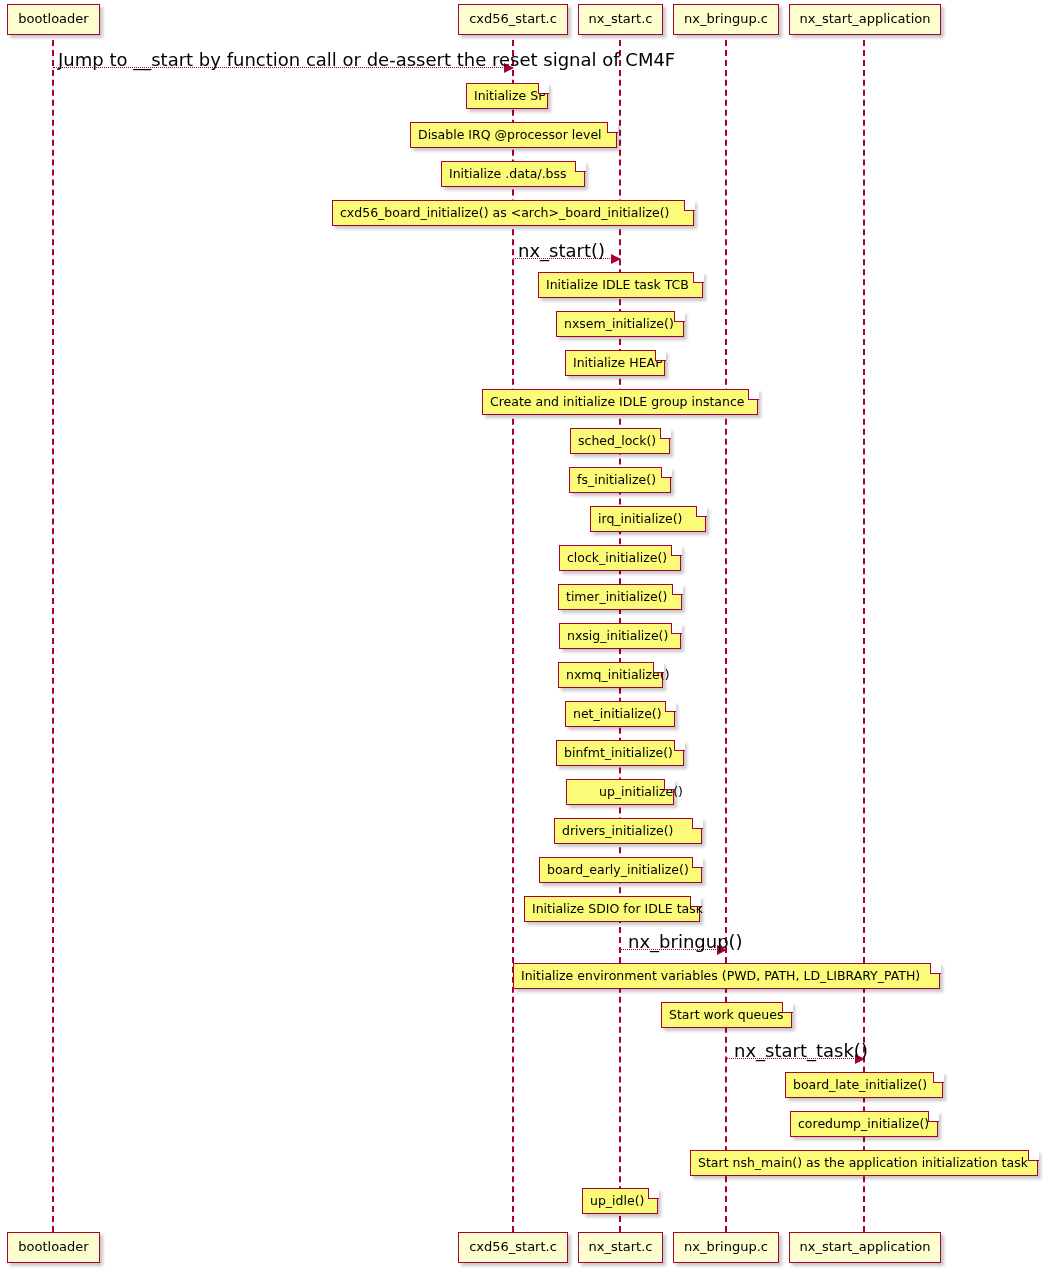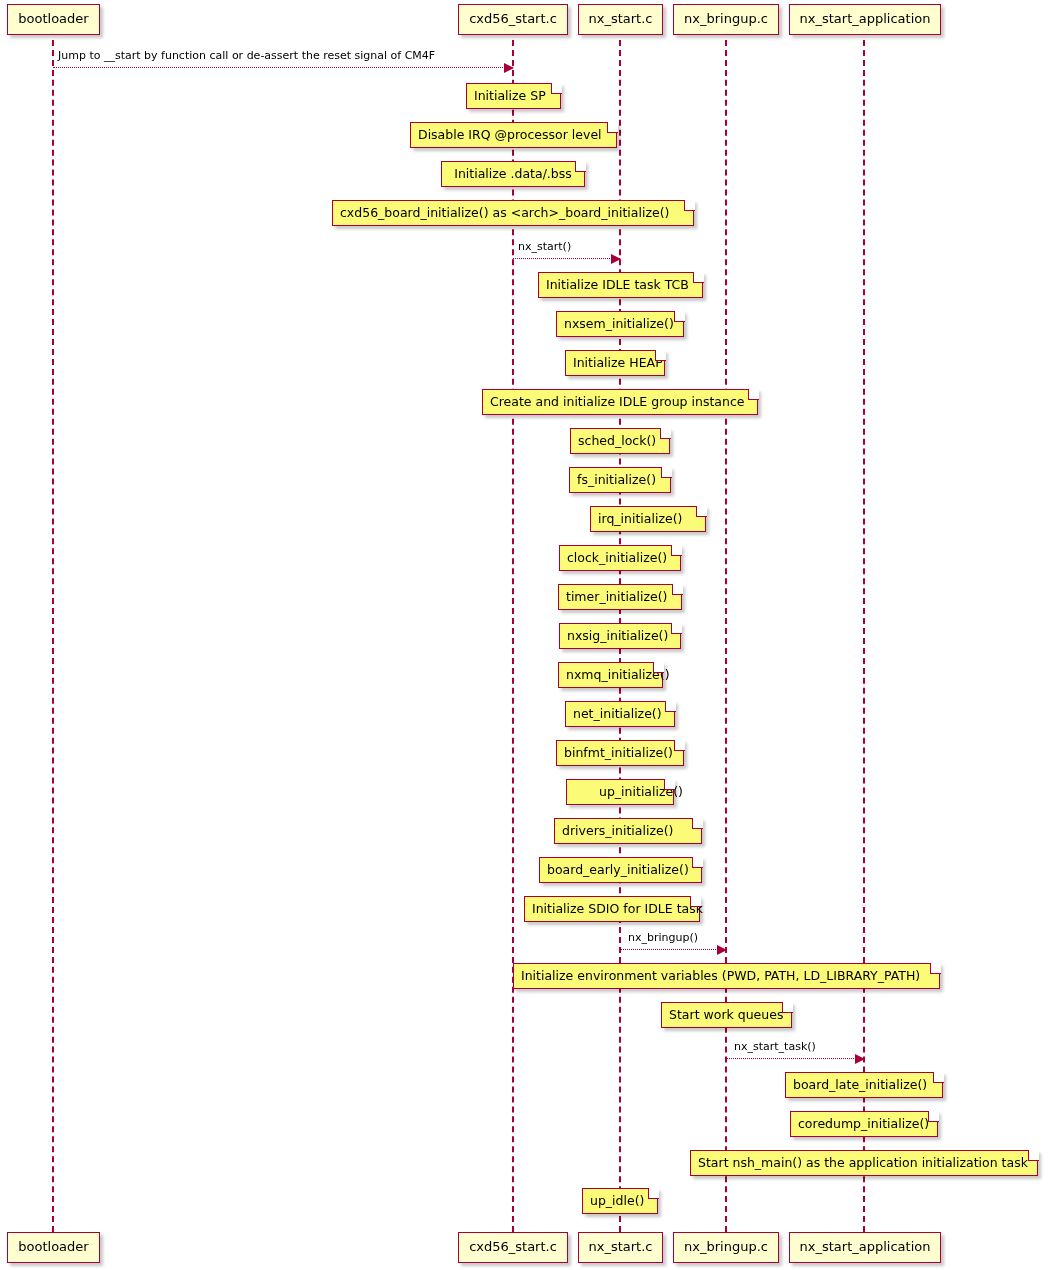--- a/index.html
+++ b/index.html
@@ -86,21 +86,21 @@
     right: -1px;
     top: -5px;
     width: 0;
     height: 0;
     border-top: 5px solid transparent;
     border-bottom: 5px solid transparent;
     border-left: 10px solid #A80036;
   }
   .msg-label {
     position: absolute;
-    font-size: 11px;
+    font-size: 18px;
     color: #000000;
     white-space: nowrap;
     z-index: 3;
   }
 </style>
 </head>
 <body>
 
 <div id="diagram">
   <div id="lifelines">
@@ -136,23 +136,23 @@
       <div class="msg" style="left: 620px; width: 106px; top: 949px;">
         <span class="head"></span>
       </div>
       <div class="msg-label" style="left: 628px; top: 931px;">nx_bringup()</div>
       <div class="msg" style="left: 726px; width: 138px; top: 1058px;">
         <span class="head"></span>
       </div>
       <div class="msg-label" style="left: 734px; top: 1040px;">nx_start_task()</div>
     </div>
   <div id="notes">
-      <div class="note" style="left: 466px; width: 95px; top: 83px;">Initialize SP<span class="fold"></span></div>
+      <div class="note" style="left: 466px; width: 82px; top: 83px;">Initialize SP<span class="fold"></span></div>
       <div class="note" style="left: 410px; width: 207px; top: 122px;">Disable IRQ @processor level<span class="fold"></span></div>
-      <div class="note" style="left: 441px; width: 144px; top: 161px; text-align: center;">Initialize .data/.bss<span class="fold"></span></div>
+      <div class="note" style="left: 441px; width: 144px; top: 161px;">Initialize .data/.bss<span class="fold"></span></div>
       <div class="note" style="left: 332px; width: 362px; top: 200px;">cxd56_board_initialize() as &lt;arch&gt;_board_initialize()<span class="fold"></span></div>
       <div class="note" style="left: 538px; width: 165px; top: 272px;">Initialize IDLE task TCB<span class="fold"></span></div>
       <div class="note" style="left: 556px; width: 128px; top: 311px;">nxsem_initialize()<span class="fold"></span></div>
       <div class="note" style="left: 565px; width: 100px; top: 350px;">Initialize HEAP<span class="fold"></span></div>
       <div class="note" style="left: 482px; width: 276px; top: 389px;">Create and initialize IDLE group instance<span class="fold"></span></div>
       <div class="note" style="left: 570px; width: 100px; top: 428px;">sched_lock()<span class="fold"></span></div>
       <div class="note" style="left: 569px; width: 102px; top: 467px;">fs_initialize()<span class="fold"></span></div>
       <div class="note" style="left: 590px; width: 116px; top: 506px;">irq_initialize()<span class="fold"></span></div>
       <div class="note" style="left: 559px; width: 122px; top: 545px;">clock_initialize()<span class="fold"></span></div>
       <div class="note" style="left: 558px; width: 124px; top: 584px;">timer_initialize()<span class="fold"></span></div>

